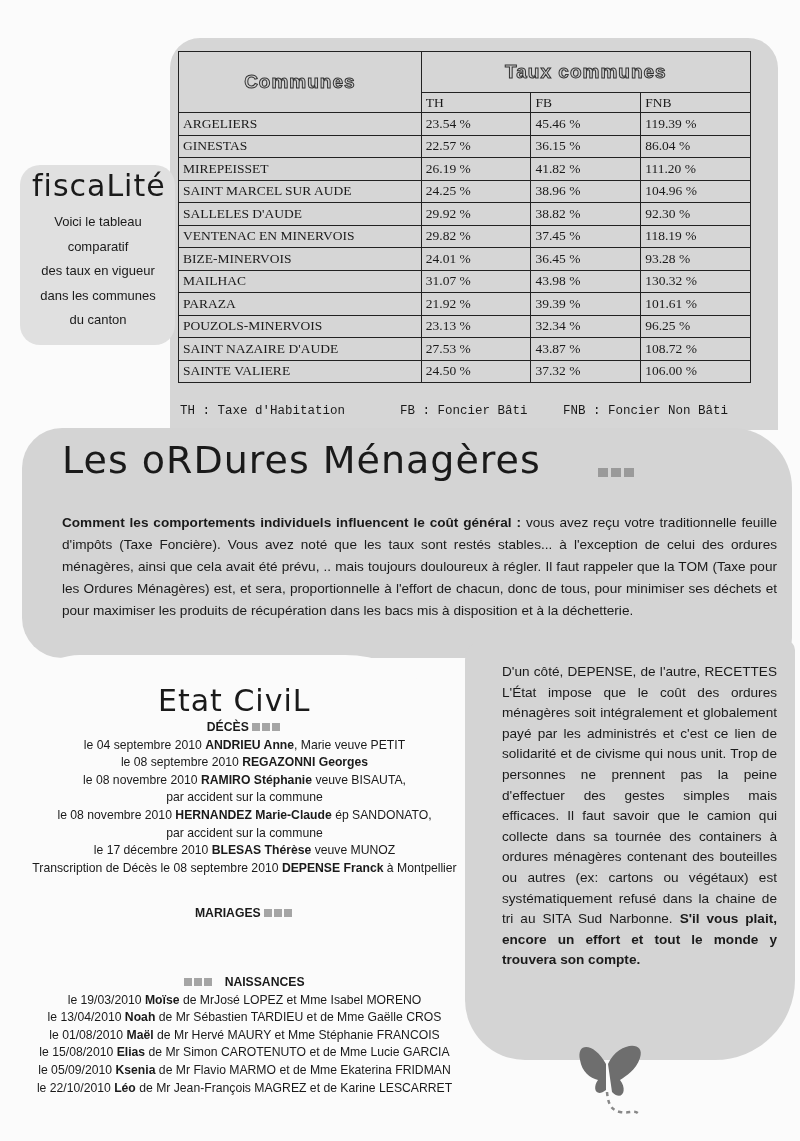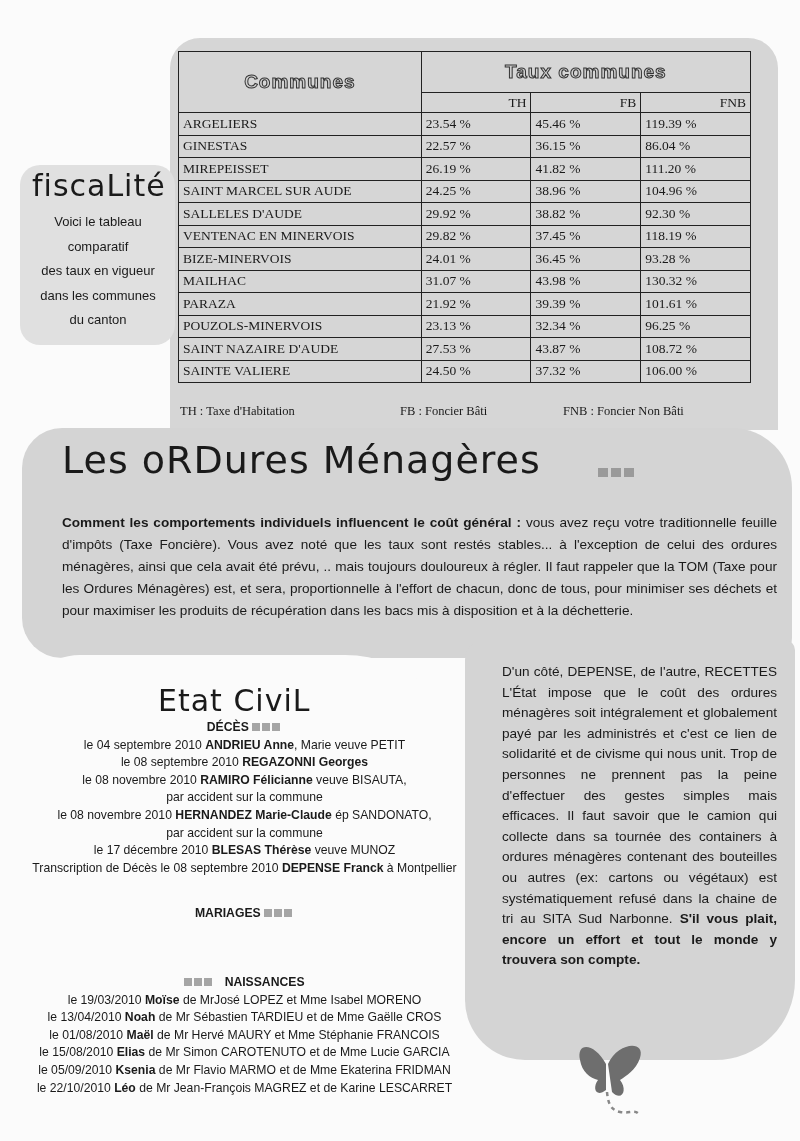--- a/index.html
+++ b/index.html
@@ -7,24 +7,24 @@
   .gray-bg{position:absolute;background:#d8d8d8;}
   .g1{left:170px;top:38px;width:608px;height:392px;border-radius:30px 30px 0 0;background:#d6d6d6;}
   .g2{left:22px;top:428px;width:770px;height:230px;border-radius:40px 60px 20px 40px;background:#d4d4d4;}
   .g3{left:465px;top:640px;width:330px;height:420px;border-radius:20px 10px 80px 60px;background:#d4d4d4;}
   .g4{left:20px;top:165px;width:155px;height:180px;border-radius:20px;background:#e0e0e0;}
   .white-blob{position:absolute;left:20px;top:655px;width:445px;height:470px;background:#fbfbfb;border-radius:60px 120px 10px 10px;}
 
   table.tax{position:absolute;left:178px;top:51px;width:573px;border-collapse:collapse;font-family:"Liberation Serif",serif;font-size:13.5px;padding-left:21px;}
   table.tax td, table.tax th{border:1.5px solid #222;padding:0 4px;height:21.5px;}
   table.tax .h1{height:40px;font-family:"Liberation Sans",sans-serif;font-weight:900;font-size:19px;color:#cfcfcf;text-align:center;-webkit-text-stroke:1px #333;letter-spacing:1px;}
-  table.tax .sub{font-weight:normal;text-align:right;height:19px;}
+  table.tax .sub{font-weight:normal;text-align:left;height:19px;}
   table.tax td.name{width:236px;}
   table.tax td.v{width:102px;}
-  .legend{position:absolute;top:404px;font-family:Liberation Serif, serif;font-size:12.5px;}
+  .legend{position:absolute;top:404px;font-family:Liberation Mono, monospace;font-size:12.5px;}
 
   .fisc-title{position:absolute;left:32px;top:168px;font-family:"DejaVu Sans",sans-serif;font-size:30px;letter-spacing:1px;}
   .fisc-desc{position:absolute;left:25px;top:210px;width:146px;text-align:center;font-size:13px;line-height:24.5px;}
 
   .om-title{position:absolute;left:62px;top:438px;font-family:"DejaVu Sans",sans-serif;font-size:38px;letter-spacing:1px;}
   .squares{display:inline-block;vertical-align:middle;}
   .squares span{display:inline-block;width:10px;height:9px;background:#9a9a9a;margin-right:3px;}
   .om-squares{position:absolute;left:598px;top:463px;}
 
   .om-text{position:absolute;left:62px;top:512px;width:715px;font-size:13.6px;line-height:22px;text-align:justify;}
@@ -155,21 +155,21 @@
 
 <div class="right-text"><span>D'un côté, DEPENSE, de l'autre, RECETTES L'État impose que le coût des ordures ménagères soit intégralement et globalement payé par les administrés et c'est ce lien de solidarité et de civisme qui nous unit. Trop de personnes ne prennent pas la peine d'effectuer des gestes simples mais efficaces. Il faut savoir que le camion qui collecte dans sa tournée des containers à ordures ménagères contenant des bouteilles ou autres (ex: cartons ou végétaux) est systématiquement refusé dans la chaine de tri au SITA Sud Narbonne. </span><b>S'il vous plait, encore un effort et tout le monde y trouvera son compte.</b></div>
 
 <div class="ec-title">Etat CiviL</div>
 
 <div class="civil" style="top:719px">
   <div class="hd"><span>DÉCÈS</span> <span class="squares sq-small"><span></span><span></span><span></span></span></div>
   <div id="deces-list">
       <div><span>le 04 septembre 2010 </span><b>ANDRIEU Anne</b><span>, Marie veuve PETIT</span></div>
       <div><span>le 08 septembre 2010 </span><b>REGAZONNI Georges</b><span></span></div>
-      <div><span>le 08 novembre 2010 </span><b>RAMIRO Félicianne</b><span> veuve BISAUTA,</span></div>
+      <div><span>le 08 novembre 2010 </span><b>RAMIRO Stéphanie</b><span> veuve BISAUTA,</span></div>
       <div><span>par accident sur la commune</span><b></b><span></span></div>
       <div><span>le 08 novembre 2010 </span><b>HERNANDEZ Marie-Claude</b><span> ép SANDONATO,</span></div>
       <div><span>par accident sur la commune</span><b></b><span></span></div>
       <div><span>le 17 décembre 2010 </span><b>BLESAS Thérèse</b><span> veuve MUNOZ</span></div>
       <div><span>Transcription de Décès le 08 septembre 2010 </span><b>DEPENSE Franck</b><span> à Montpellier</span></div>
     </div>
 </div>
 
 <div class="civil" style="top:905px">
   <div class="hd"><span>MARIAGES</span> <span class="squares sq-small"><span></span><span></span><span></span></span></div>

